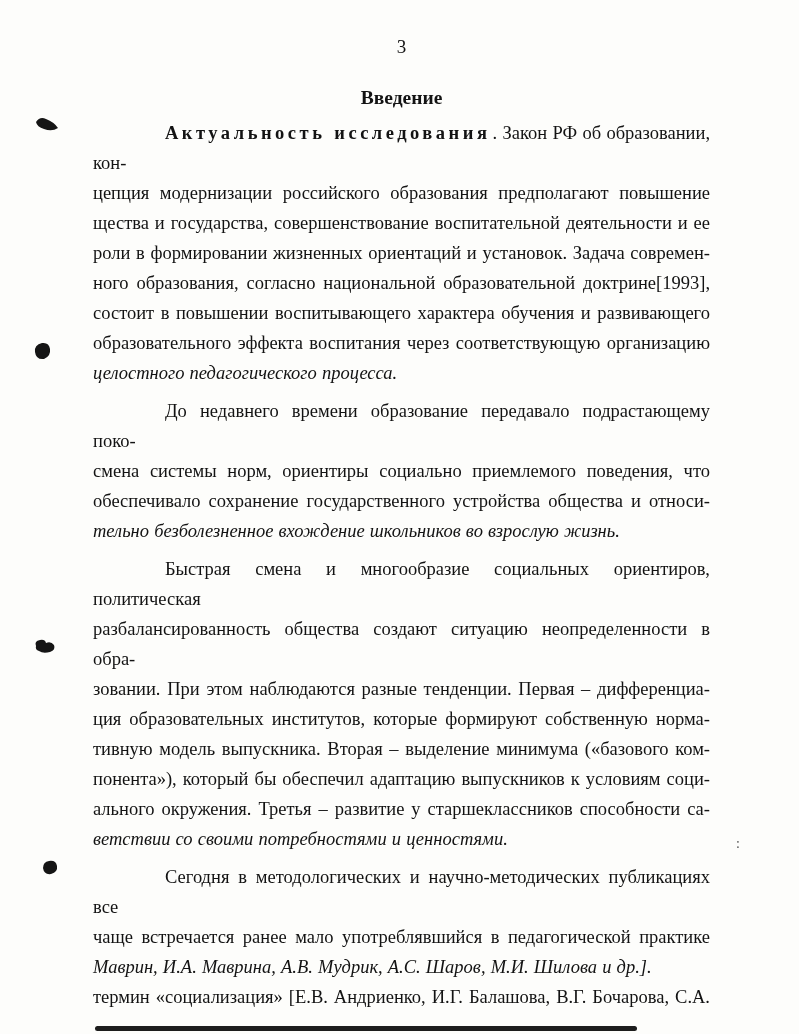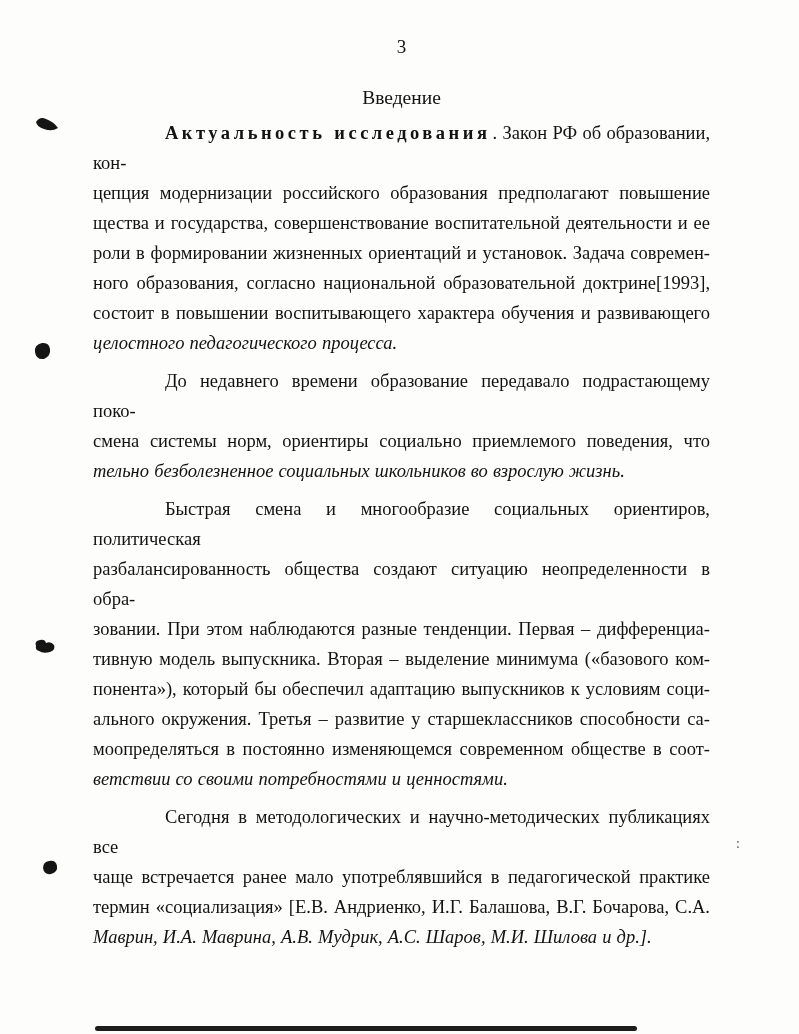--- a/index.html
+++ b/index.html
@@ -23,21 +23,21 @@
     width: 633px;
   }
   .page-number {
     text-align: center;
     font-size: 19px;
     line-height: 22px;
     margin-bottom: 28px;
   }
   .heading {
     text-align: center;
-    font-weight: normal;
+    font-weight: bold;
     font-size: 19.5px;
     line-height: 24px;
     margin-bottom: 4px;
   }
   .paragraph { margin: 8px; }
   .text-line {
     font-size: 18.5px;
     line-height: 30px;
     text-align: justify;
     text-align-last: justify;
@@ -88,42 +88,44 @@
     <div class="page-number">3</div>
     <div class="heading">Введение</div>
     <div>
         <div class="paragraph">
           <div class="text-line first"><span class="lead">Актуальность исследования</span>. Закон РФ об образовании, кон-</div>
           <div class="text-line">цепция модернизации российского образования предполагают повышение</div>
           <div class="text-line">щества и государства, совершенствование воспитательной деятельности и ее</div>
           <div class="text-line">роли в формировании жизненных ориентаций и установок. Задача современ-</div>
           <div class="text-line">ного образования, согласно национальной образовательной доктрине[1993],</div>
           <div class="text-line">состоит в повышении воспитывающего характера обучения и развивающего</div>
+          <div class="text-line">образовательного эффекта воспитания через соответствующую организацию</div>
           <div class="text-line last">целостного педагогического процесса.</div>
         </div>
         <div class="paragraph">
           <div class="text-line first">До недавнего времени образование передавало подрастающему поко-</div>
           <div class="text-line">смена системы норм, ориентиры социально приемлемого поведения, что</div>
-          <div class="text-line last">тельно безболезненное социальных школьников во взрослую жизнь.</div>
+          <div class="text-line">обеспечивало сохранение государственного устройства общества и относи-</div>
+          <div class="text-line last">тельно безболезненное вхождение школьников во взрослую жизнь.</div>
         </div>
         <div class="paragraph">
           <div class="text-line first">Быстрая смена и многообразие социальных ориентиров, политическая</div>
           <div class="text-line">разбалансированность общества создают ситуацию неопределенности в обра-</div>
           <div class="text-line">зовании. При этом наблюдаются разные тенденции. Первая – дифференциа-</div>
+          <div class="text-line">ция образовательных институтов, которые формируют собственную норма-</div>
           <div class="text-line">тивную модель выпускника. Вторая – выделение минимума («базового ком-</div>
           <div class="text-line">понента»), который бы обеспечил адаптацию выпускников к условиям соци-</div>
           <div class="text-line">ального окружения. Третья – развитие у старшеклассников способности са-</div>
-          <div class="text-line">моопределяться в постоянно изменяющемся современном обществе в соот-</div>
           <div class="text-line last">ветствии со своими потребностями и ценностями.</div>
         </div>
         <div class="paragraph">
           <div class="text-line first">Сегодня в методологических и научно-методических публикациях все</div>
           <div class="text-line">чаще встречается ранее мало употреблявшийся в педагогической практике</div>
+          <div class="text-line last">Маврин, И.А. Маврина, А.В. Мудрик, А.С. Шаров, М.И. Шилова и др.].</div>
           <div class="text-line">термин «социализация» [Е.В. Андриенко, И.Г. Балашова, В.Г. Бочарова, С.А.</div>
-          <div class="text-line last">Маврин, И.А. Маврина, А.В. Мудрик, А.С. Шаров, М.И. Шилова и др.].</div>
         </div>
       </div>
   </div>
 
   <div class="ink-blot" style="left:34px; top:116px;">
     <svg width="26" height="18" viewBox="0 0 26 18">
       <path d="M2 6 Q6 0 12 3 Q20 6 24 12 Q18 16 10 13 Q3 11 2 6 Z" fill="#151515"></path>
     </svg>
   </div>
   <div class="ink-blot" style="left:34px; top:342px;">

